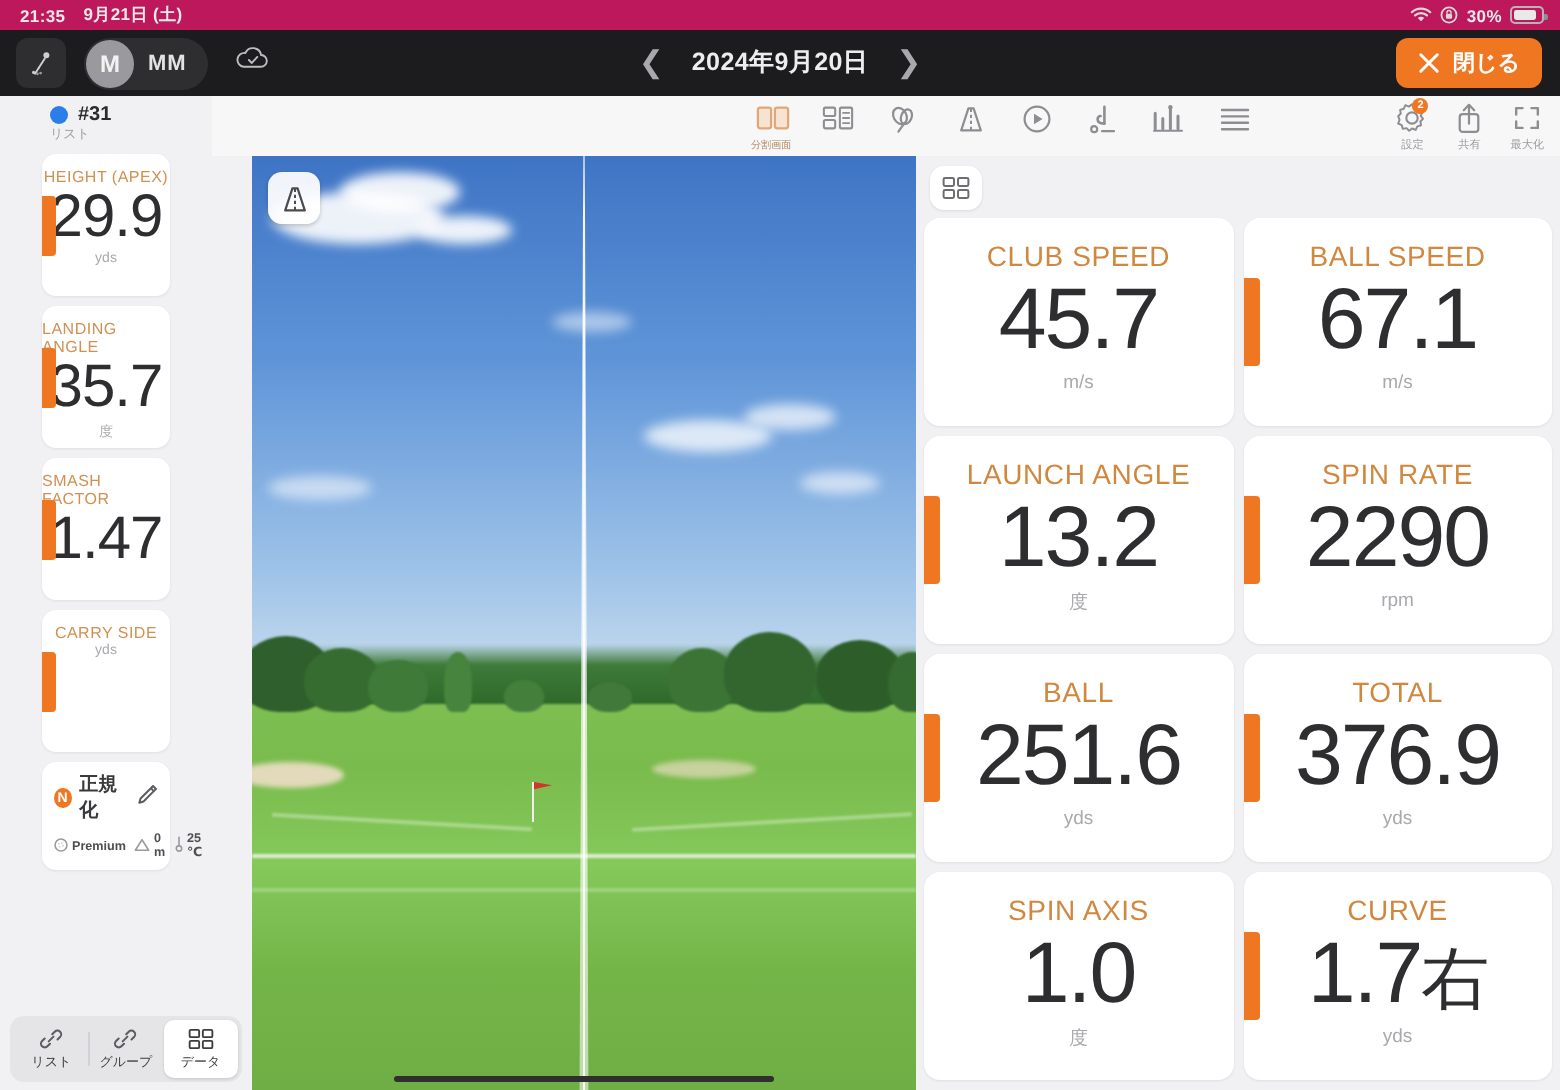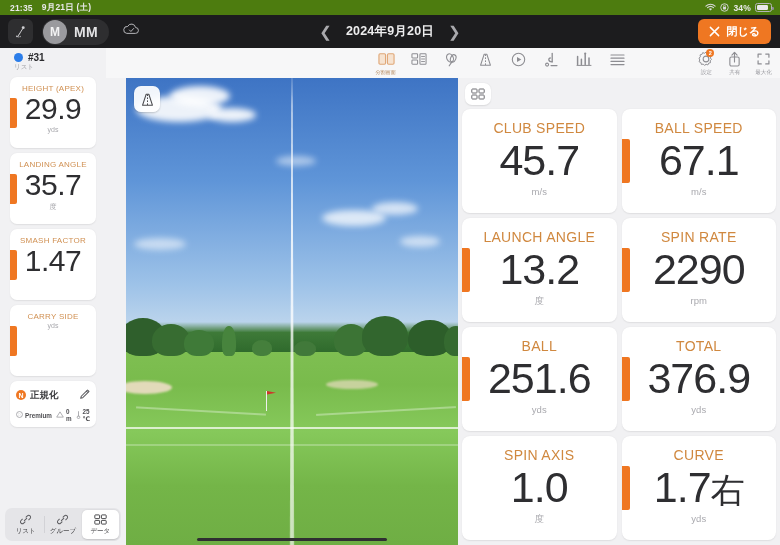--- a/index.html
+++ b/index.html
@@ -2,21 +2,21 @@
 <html><head>
 <meta charset="utf-8">
 <style>
   * { box-sizing: border-box; margin: 0; padding: 0; }
   html, body {
     width: 780px; height: 545px;
     overflow: hidden;
     font-family: "Liberation Sans", "DejaVu Sans", sans-serif;
     background: #1c1c1e;
   }
-  #app { position: relative; width: 780px; height: 545px; background: #4d7c0f; }
+  #app { position: relative; width: 780px; height: 545px; background: #be185d; }
 
   
   .statusbar {
     position: absolute; top: 0; left: 0; width: 780px; height: 15px;
     display: flex; align-items: center; color: #e9e9ea;
     font-size: 8.5px; font-weight: 700; letter-spacing: .2px;
   }
   .sb-time { margin-left: 10px; }
   .sb-date { margin-left: 9px; font-weight: 700; }
   .sb-right { margin-left: auto; margin-right: 8px; display: flex; align-items: center; gap: 4px; }
@@ -41,21 +41,21 @@
   .tb-icon-btn {
     width: 25px; height: 25px; border-radius: 6px; background: #2e2e30;
     display: flex; align-items: center; justify-content: center;
   }
   .avatar-wrap { display: flex; align-items: center; gap: 7px; background: #2e2e30; border-radius: 13px; padding: 1px 11px 1px 1px; }
   .avatar {
     width: 24px; height: 24px; border-radius: 50%; background: #9a9a9e;
     color: #f3f3f4; display: flex; align-items: center; justify-content: center;
     font-size: 12px; font-weight: 700;
   }
-  .avatar-name { color: #e3e3e5; font-size: 14px; font-weight: 700; letter-spacing: .4px; }
+  .avatar-name { color: #e3e3e5; font-size: 11px; font-weight: 700; letter-spacing: .4px; }
   .cloud-btn { margin-left: 4px; }
 
   .tb-center {
     position: absolute; left: 0; right: 0; margin: 0 auto;
     width: 190px; display: flex; align-items: center; justify-content: center; gap: 14px;
   }
   .date-text { color: #ededee; font-size: 12.5px; font-weight: 700; letter-spacing: .2px; }
   .chev { color: #a9a9ad; font-size: 15px; line-height: 1; font-weight: 400; }
 
   .close-btn {
@@ -89,21 +89,21 @@
   .badge {
     position: absolute; top: -1px; right: 0px;
     background: #ef7722; color: #fff; font-size: 5.5px; font-weight: 700;
     width: 8px; height: 8px; border-radius: 50%;
     display: flex; align-items: center; justify-content: center;
   }
 
   
   .leftcol {
     position: absolute; left: 0; top: 0; width: 106px; height: 497px;
-    background: #f1f1f3; padding: 0 10px;
+    background: #f1f1f3; padding: 0 21px;
   }
   .shot-head { display: flex; align-items: center; gap: 5px; padding: 4px 4px 0 4px; }
   .shot-dot { width: 9px; height: 9px; border-radius: 50%; background: #2b7de9; }
   .shot-id { font-size: 10px; font-weight: 700; color: #2b2b2e; }
   .list-cap { font-size: 6.5px; color: #a0a0a5; padding-left: 4px; margin-top: 0px; }
 
   .mcard {
     position: relative; background: #fff; border-radius: 7px;
     margin-top: 5px; height: 71px; overflow: hidden;
     display: flex; flex-direction: column; align-items: center; justify-content: flex-start;
@@ -233,21 +233,21 @@
             <path d="M.9 3.1a6.8 6.8 0 0 1 9.2 0" stroke="#d8d8da" stroke-width="1.1" fill="none" stroke-linecap="round"></path>
           </svg>
       </span>
       <span class="sb-lock">
         <svg width="9" height="9" viewBox="0 0 10 10">
             <circle cx="5" cy="5" r="4.2" stroke="#d8d8da" stroke-width="1" fill="none"></circle>
             <rect x="3.3" y="4.3" width="3.4" height="2.8" rx=".7" fill="#d8d8da"></rect>
             <path d="M3.9 4.3V3.6a1.1 1.1 0 0 1 2.2 0v.7" stroke="#d8d8da" stroke-width=".8" fill="none"></path>
           </svg>
       </span>
-      <span class="sb-batt-pct">34%</span>
+      <span class="sb-batt-pct">30%</span>
       <span class="batt-shell">
           <span class="batt-fill"></span>
         </span>
     </div>
   </div>
 
   <div class="topbar">
     <div class="tb-left">
       <div class="tb-icon-btn">
         <svg width="14" height="14" viewBox="0 0 16 16">

